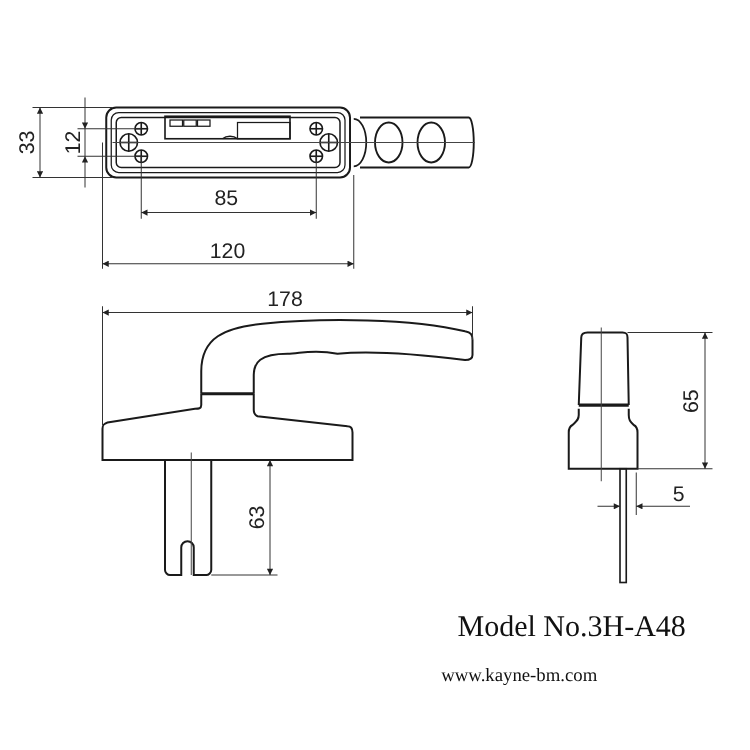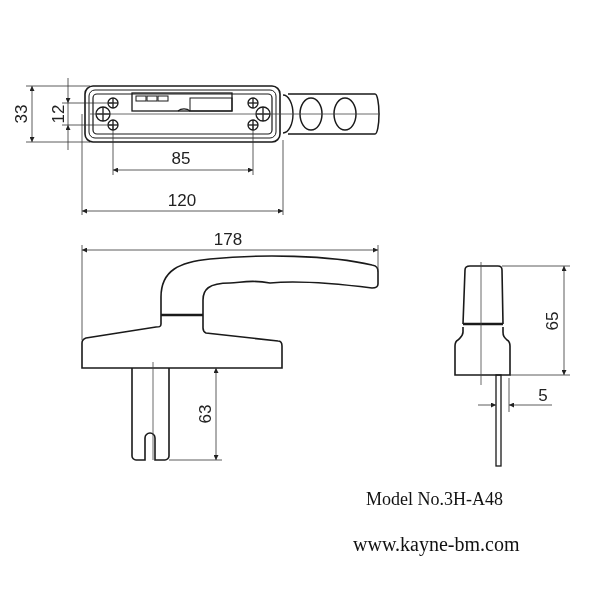--- a/index.html
+++ b/index.html
@@ -1,21 +1,21 @@
 <!DOCTYPE html>
 <html><head>
   <meta charset="utf-8">
   <style>
     html, body { margin: 0; padding: 0; background: #ffffff; }
     body { width: 600px; height: 600px; position: relative; overflow: hidden; }
     svg { position: absolute; left: 0; top: 0; }
     .dim-text { font-family: "Liberation Sans", sans-serif; font-size: 17px; fill: #222222; }
     .caption { position: absolute; font-family: "Liberation Serif", serif; color: #111111; white-space: nowrap; }
-    .model { left: 366px; top: 489px; font-size: 18px; }
-    .site { left: 353px; top: 533px; font-size: 20px; text-align: right; }
+    .model { left: 366px; top: 489px; font-size: 24px; }
+    .site { left: 353px; top: 533px; font-size: 15px; text-align: right; }
   </style>
 </head>
 <body>
 
 <svg width="600" height="600" viewBox="0 0 600 600">
   <defs>
     <marker id="arr" viewBox="0 0 10 10" refX="10" refY="5" markerWidth="9" markerHeight="5" orient="auto-start-reverse" markerUnits="userSpaceOnUse">
       <path d="M0,0 L10,5 L0,10 z" fill="#222"></path>
     </marker>
   </defs>

